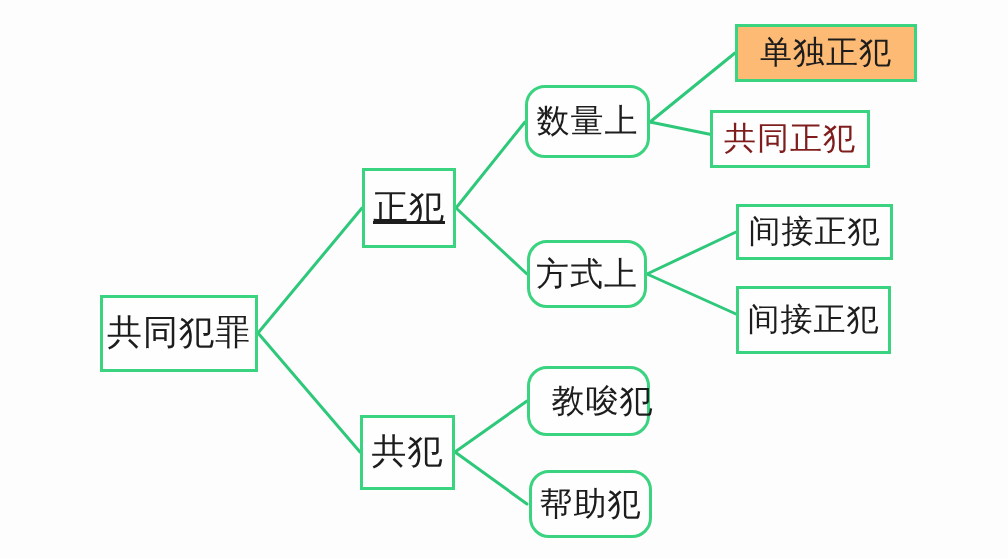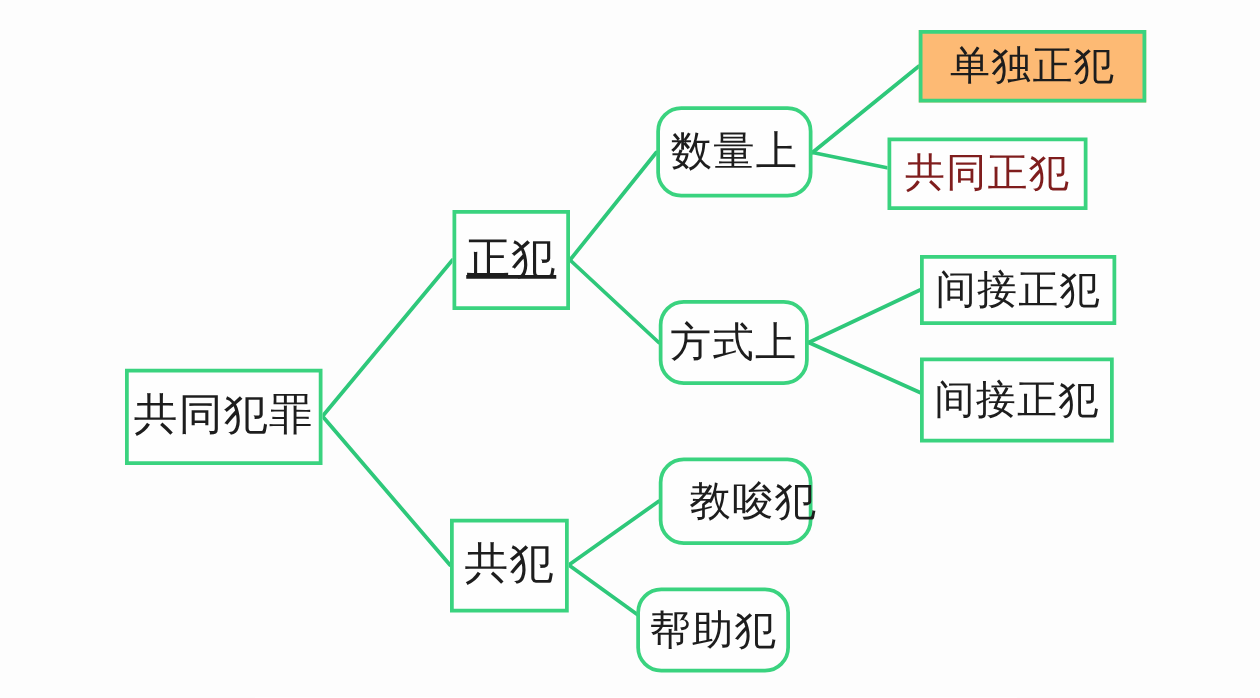--- a/index.html
+++ b/index.html
@@ -80,21 +80,21 @@
   </div>
 
   <div class="node n-sub" style="left: 527px; top: 240px; width: 120px; height: 68px; border-color: rgb(58, 211, 127); background: rgb(254, 254, 254); color: rgb(29, 29, 29);">
     <span class="label">方式上</span>
   </div>
 
   <div class="node n-sub" style="left: 527px; top: 366px; width: 123px; height: 70px; border-color: rgb(58, 211, 127); background: rgb(254, 254, 254); color: rgb(29, 29, 29); padding-left: 28px;">
     <span class="label">教唆犯</span>
   </div>
 
-  <div class="node n-sub" style="left: 509px; top: 470px; width: 123px; height: 68px; border-color: rgb(58, 211, 127); background: rgb(254, 254, 254); color: rgb(29, 29, 29);">
+  <div class="node n-sub" style="left: 529px; top: 470px; width: 123px; height: 68px; border-color: rgb(58, 211, 127); background: rgb(254, 254, 254); color: rgb(29, 29, 29);">
     <span class="label">帮助犯</span>
   </div>
 
   <div class="node n-leaf" style="left: 735px; top: 24px; width: 182px; height: 58px; border-color: rgb(58, 211, 127); background: #fdba74; color: rgb(29, 29, 29);">
     <span class="label">单独正犯</span>
   </div>
 
   <div class="node n-leaf" style="left: 710px; top: 110px; width: 160px; height: 58px; border-color: rgb(58, 211, 127); background: rgb(254, 254, 254); color: #7f1d1d;">
     <span class="label">共同正犯</span>
   </div>

